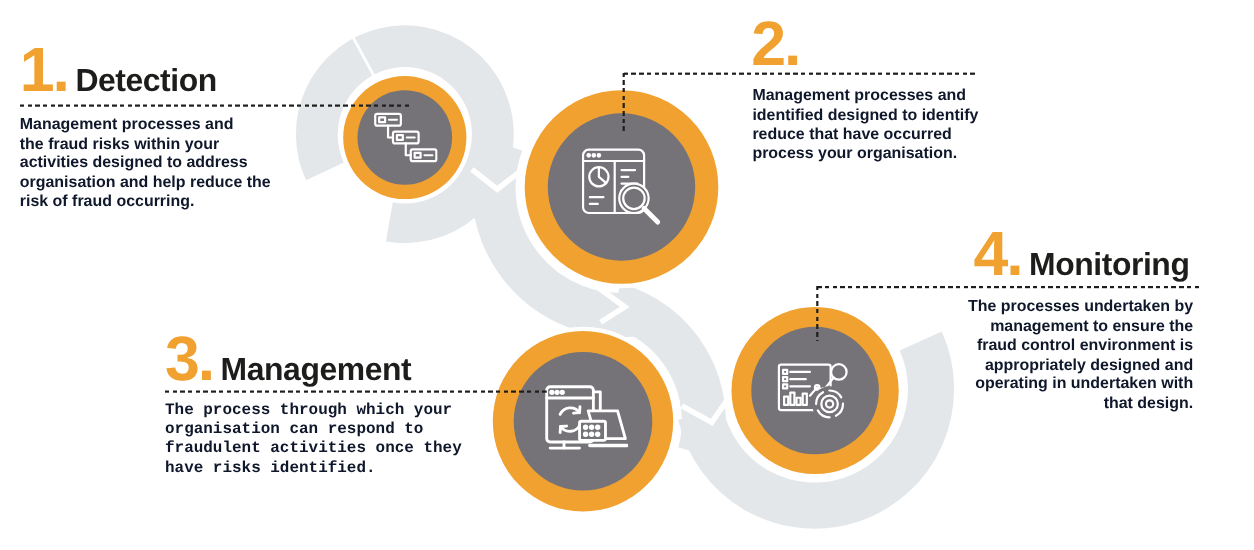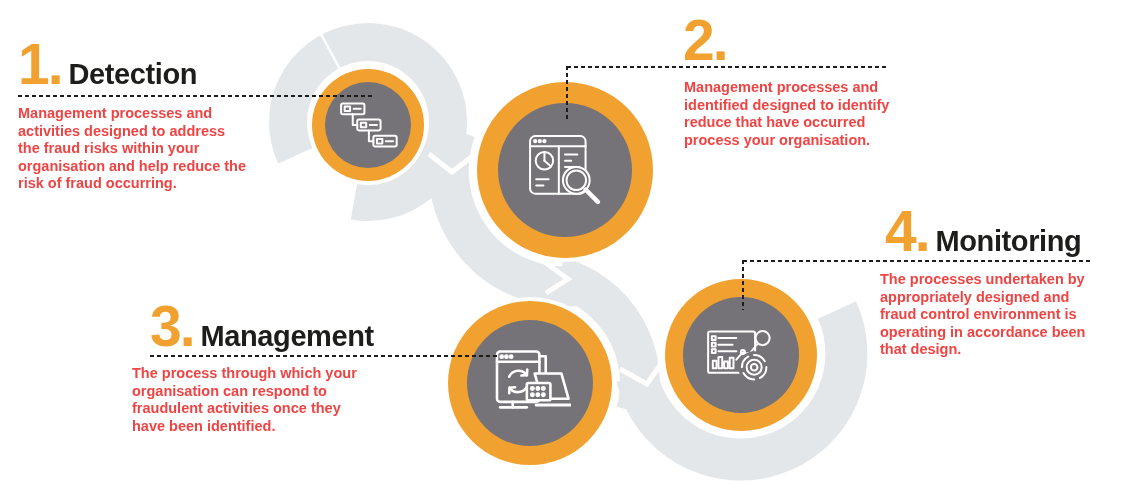--- a/index.html
+++ b/index.html
@@ -14,21 +14,21 @@
   .core{border-radius:50%;background:#757378;display:flex;align-items:center;justify-content:center;}
   
   .step{position:absolute;z-index:2;}
   .head{display:flex;align-items:baseline;gap:7px;}
   .num{font-size:57px;font-weight:bold;color:#F0A12F;line-height:1;letter-spacing:-2px;}
   .title{font-size:29px;font-weight:bold;color:#1d1d1b;letter-spacing:-0.4px;}
   .rule{position:absolute;height:2px;z-index:2;
         background:repeating-linear-gradient(90deg,#1d1d1b 0 4px,transparent 4px 7px);}
   .vrule{position:absolute;width:2px;z-index:2;
         background:repeating-linear-gradient(180deg,#1d1d1b 0 4px,transparent 4px 7px);}
-  .desc{position:absolute;z-index:2;font-size:14.5px;line-height:17.6px;font-weight:bold;color:#ef4444;}
+  .desc{position:absolute;z-index:2;font-size:14.5px;line-height:17.6px;font-weight:bold;color:#0f172a;}
   .icon-svg *{vector-effect:non-scaling-stroke;}
 </style>
 </head>
 <body>
 
 <div class="canvas">
 
   <svg class="bg-svg" width="1140" height="500" viewBox="0 0 1140 500">
     <g fill="none" stroke="#E4E7EA">
       <path d="M295.5 155.8 A80 80 0 1 1 354.1 200.8" stroke-width="38"></path>
@@ -151,22 +151,22 @@
 
   <div class="step" style="left:18px;top:36px;">
     <div class="head">
       <span class="num">1.</span>
       <span class="title">Detection</span>
     </div>
   </div>
   <div class="rule" style="left:18px;top:95px;width:355px;"></div>
   <div class="desc" style="left:18px;top:105px;">
     <div>Management processes and</div>
+    <div>the fraud risks within your</div>
     <div>activities designed to address</div>
-    <div>the fraud risks within your</div>
     <div>organisation and help reduce the</div>
     <div>risk of fraud occurring.</div>
   </div>
 
   <div class="step" style="left:683px;top:12px;">
     <div class="head">
       <span class="num">2.</span>
     </div>
   </div>
   <div class="rule" style="left:567px;top:66px;width:321px;"></div>
@@ -178,36 +178,37 @@
     <div>process your organisation.</div>
   </div>
 
   <div class="step" style="left:150px;top:298px;">
     <div class="head">
       <span class="num">3.</span>
       <span class="title">Management</span>
     </div>
   </div>
   <div class="rule" style="left:150px;top:355px;width:347px;"></div>
-  <div class="desc" style="left:132px;top:365px;">
+  <div class="desc" style="left:150px;top:365px;font-family:Liberation Mono, monospace;">
     <div>The process through which your</div>
     <div>organisation can respond to</div>
     <div>fraudulent activities once they</div>
-    <div>have been identified.</div>
+    <div>have risks identified.</div>
   </div>
 
   <div class="step" style="left:885px;top:203px;">
     <div class="head">
       <span class="num">4.</span>
       <span class="title">Monitoring</span>
     </div>
   </div>
   <div class="rule" style="left:743px;top:260px;width:349px;"></div>
   <div class="vrule" style="left:742px;top:260px;height:50px;"></div>
-  <div class="desc" style="left:880px;top:271px;">
+  <div class="desc" style="left:880px;top:271px;text-align:right;">
     <div>The processes undertaken by</div>
+    <div>management to ensure the</div>
+    <div>fraud control environment is</div>
     <div>appropriately designed and</div>
-    <div>fraud control environment is</div>
-    <div>operating in accordance been</div>
+    <div>operating in undertaken with</div>
     <div>that design.</div>
   </div>
 
 </div>
 
 </body></html>

